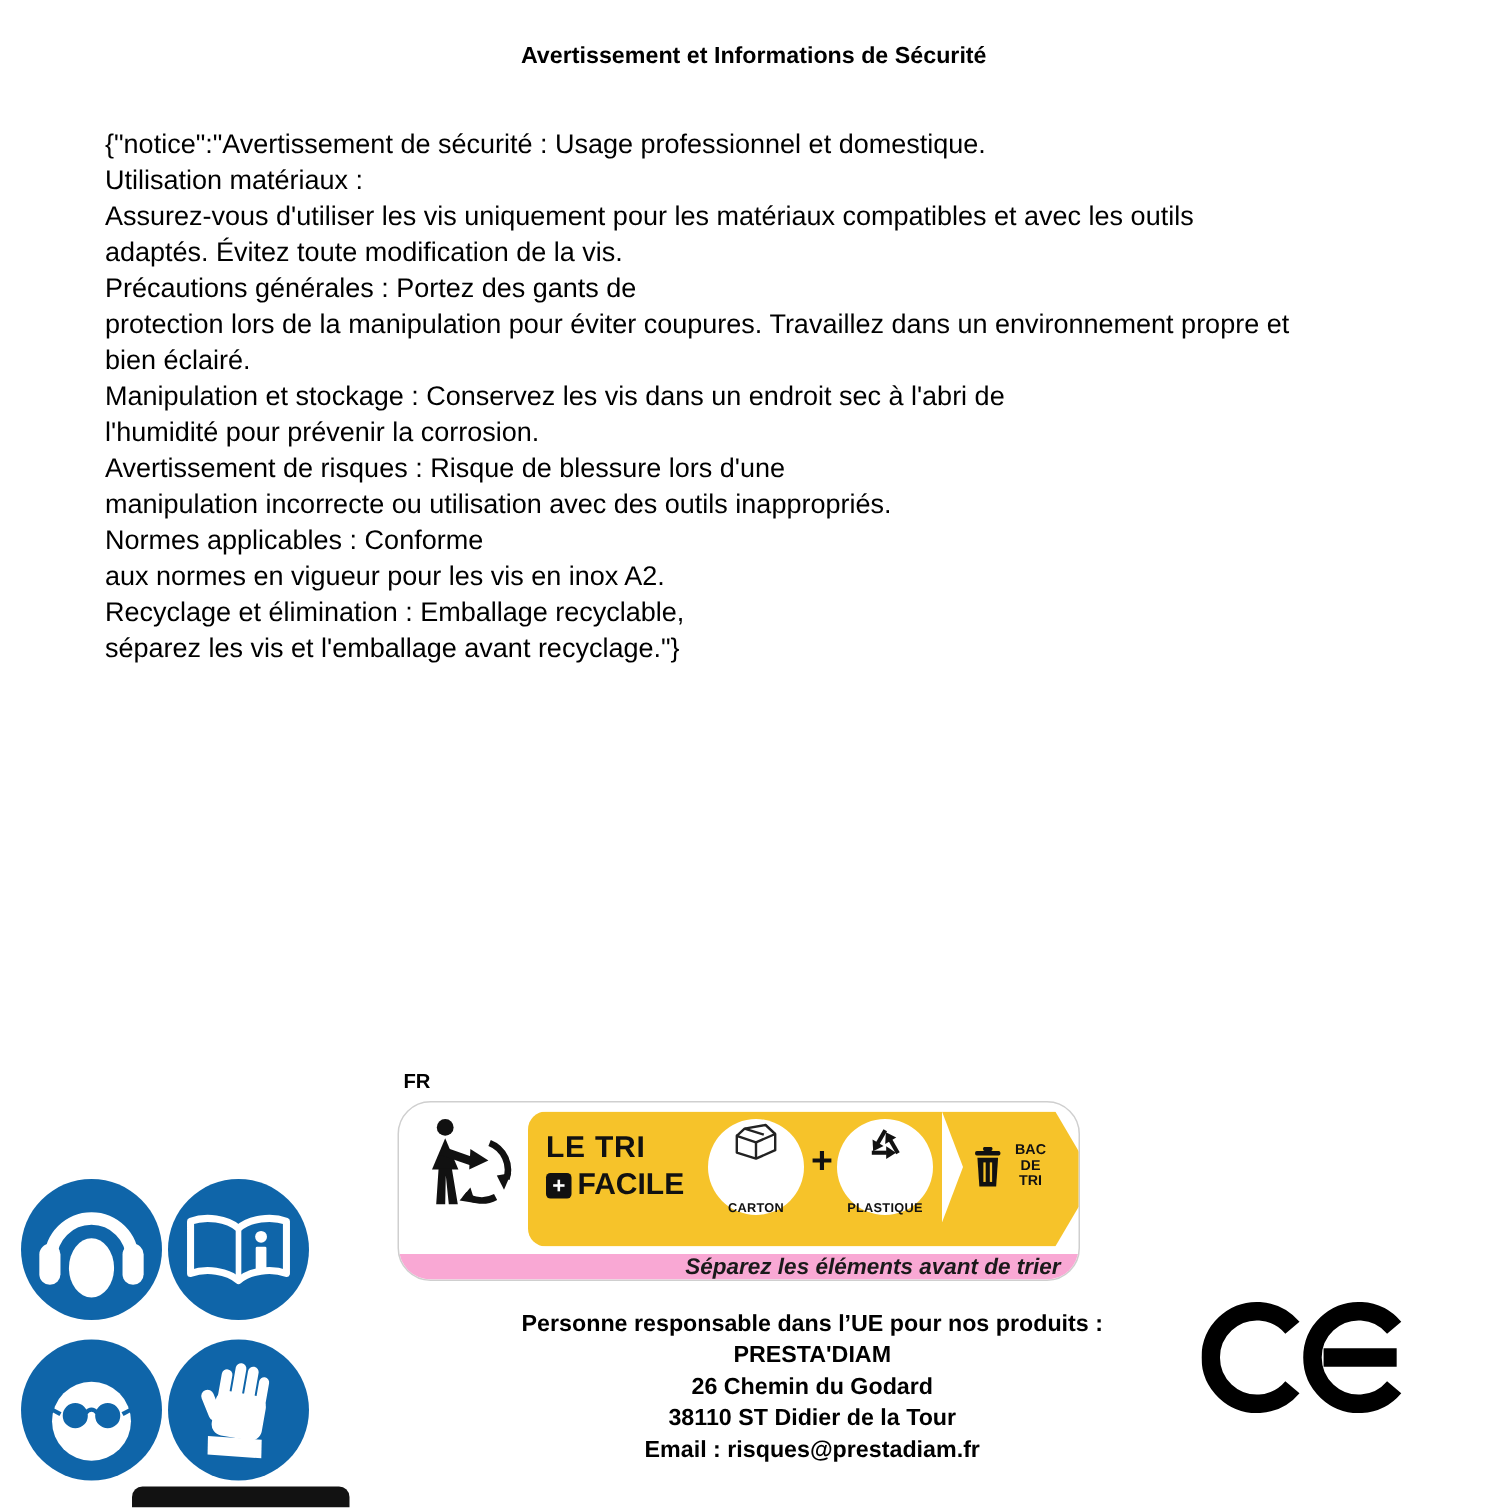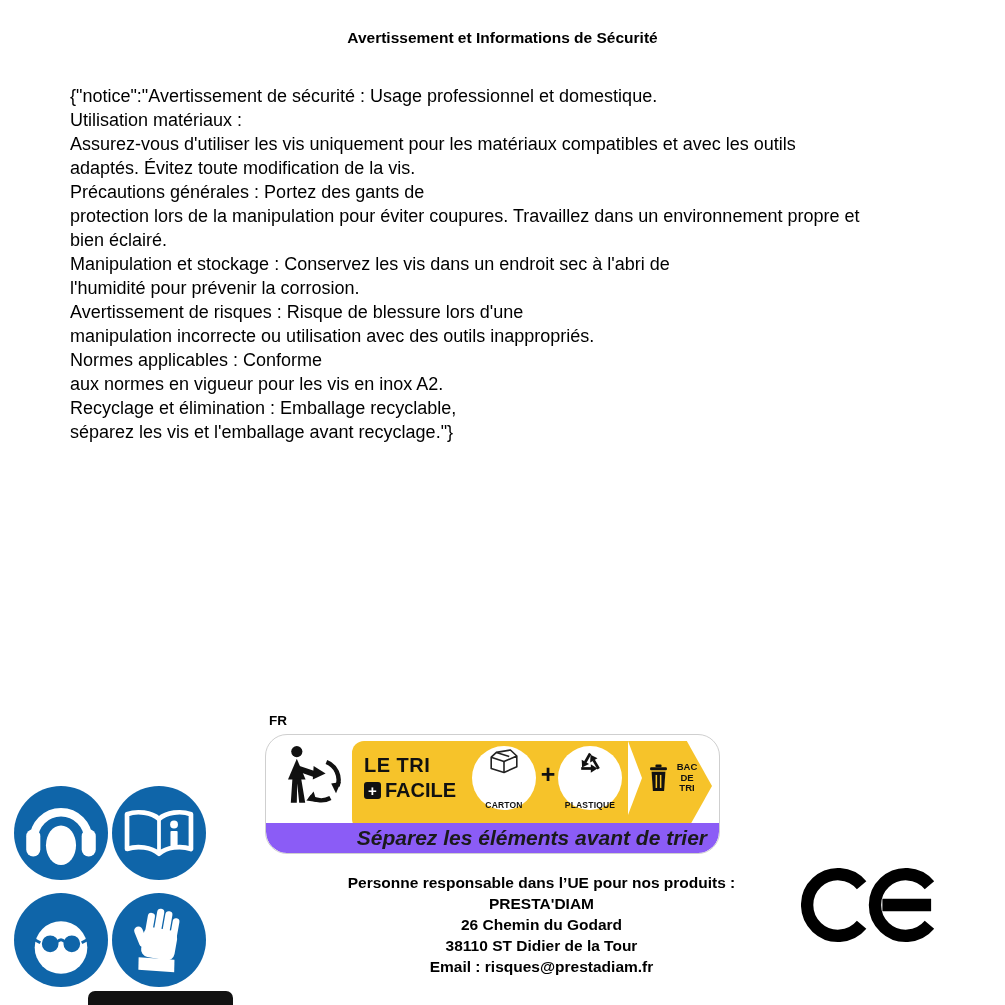--- a/index.html
+++ b/index.html
@@ -39,20 +39,21 @@
     position:absolute; left:265px; top:734px; width:455px; height:120px;
     background:#fff; border:1px solid #cfcfcf; border-radius:22px;
     box-sizing:border-box; overflow:hidden;
   }
   .triman-top { position:absolute; left:0; top:0; right:0; height:90px; }
   .triman-logo { position:absolute; left:10px; top:7px; width:72px; height:72px; }
   .banner {
     position:absolute; left:86px; top:6px; width:360px; height:90px;
     background:#F6C32A; border-radius:12px;
     clip-path: polygon(0 0, 93% 0, 100% 50%, 93% 100%, 0 100%);
+    padding-left: 18px;
   }
   .letri { position:absolute; left:12px; top:13px; font-weight:bold; color:#111; }
   .letri .row1 { font-size:20px; letter-spacing:0.5px; }
   .letri .row2 { font-size:20px; display:flex; align-items:center; margin-top:2px; }
   .plusbox {
     display:inline-flex; width:17px; height:17px; background:#111; color:#fff;
     border-radius:3px; align-items:center; justify-content:center;
     font-size:15px; margin-right:4px; flex:0 0 auto;
   }
   .mat-circle {
@@ -71,24 +72,24 @@
   .notch {
     position:absolute; left:276px; top:0; width:14px; height:74px; background:#fff;
     clip-path: polygon(0 0, 100% 50%, 0 100%);
   }
   .bin-icon { position:absolute; left:295px; top:18px; width:23px; height:38px; }
   .bin-text {
     position:absolute; left:320px; top:21px; width:30px;
     font-size:9.5px; line-height:10.5px; font-weight:bold; color:#111; text-align:center;
   }
   .triman-strip {
-    position:absolute; left:0; right:0; bottom:0; height:30px;
-    background:#8b5cf6; display:flex; align-items:center; justify-content:flex-end;
+    position:absolute; left:0; right:0; bottom:0; height:17px;
+    background:#f9a8d4; display:flex; align-items:center; justify-content:flex-end;
     padding-right:12px; box-sizing:border-box;
-    font-size:21px; font-style:italic; font-weight:bold; color:#1a1a1a;
+    font-size:15px; font-style:italic; font-weight:bold; color:#1a1a1a;
     border-radius:0 0 21px 21px;
   }
 
   
   .address {
     position:absolute; left:0; top:872px; width:100%;
     text-align:center; font-size:15.5px; font-weight:bold; line-height:21px;margin-left:39px;
   }
 
   

